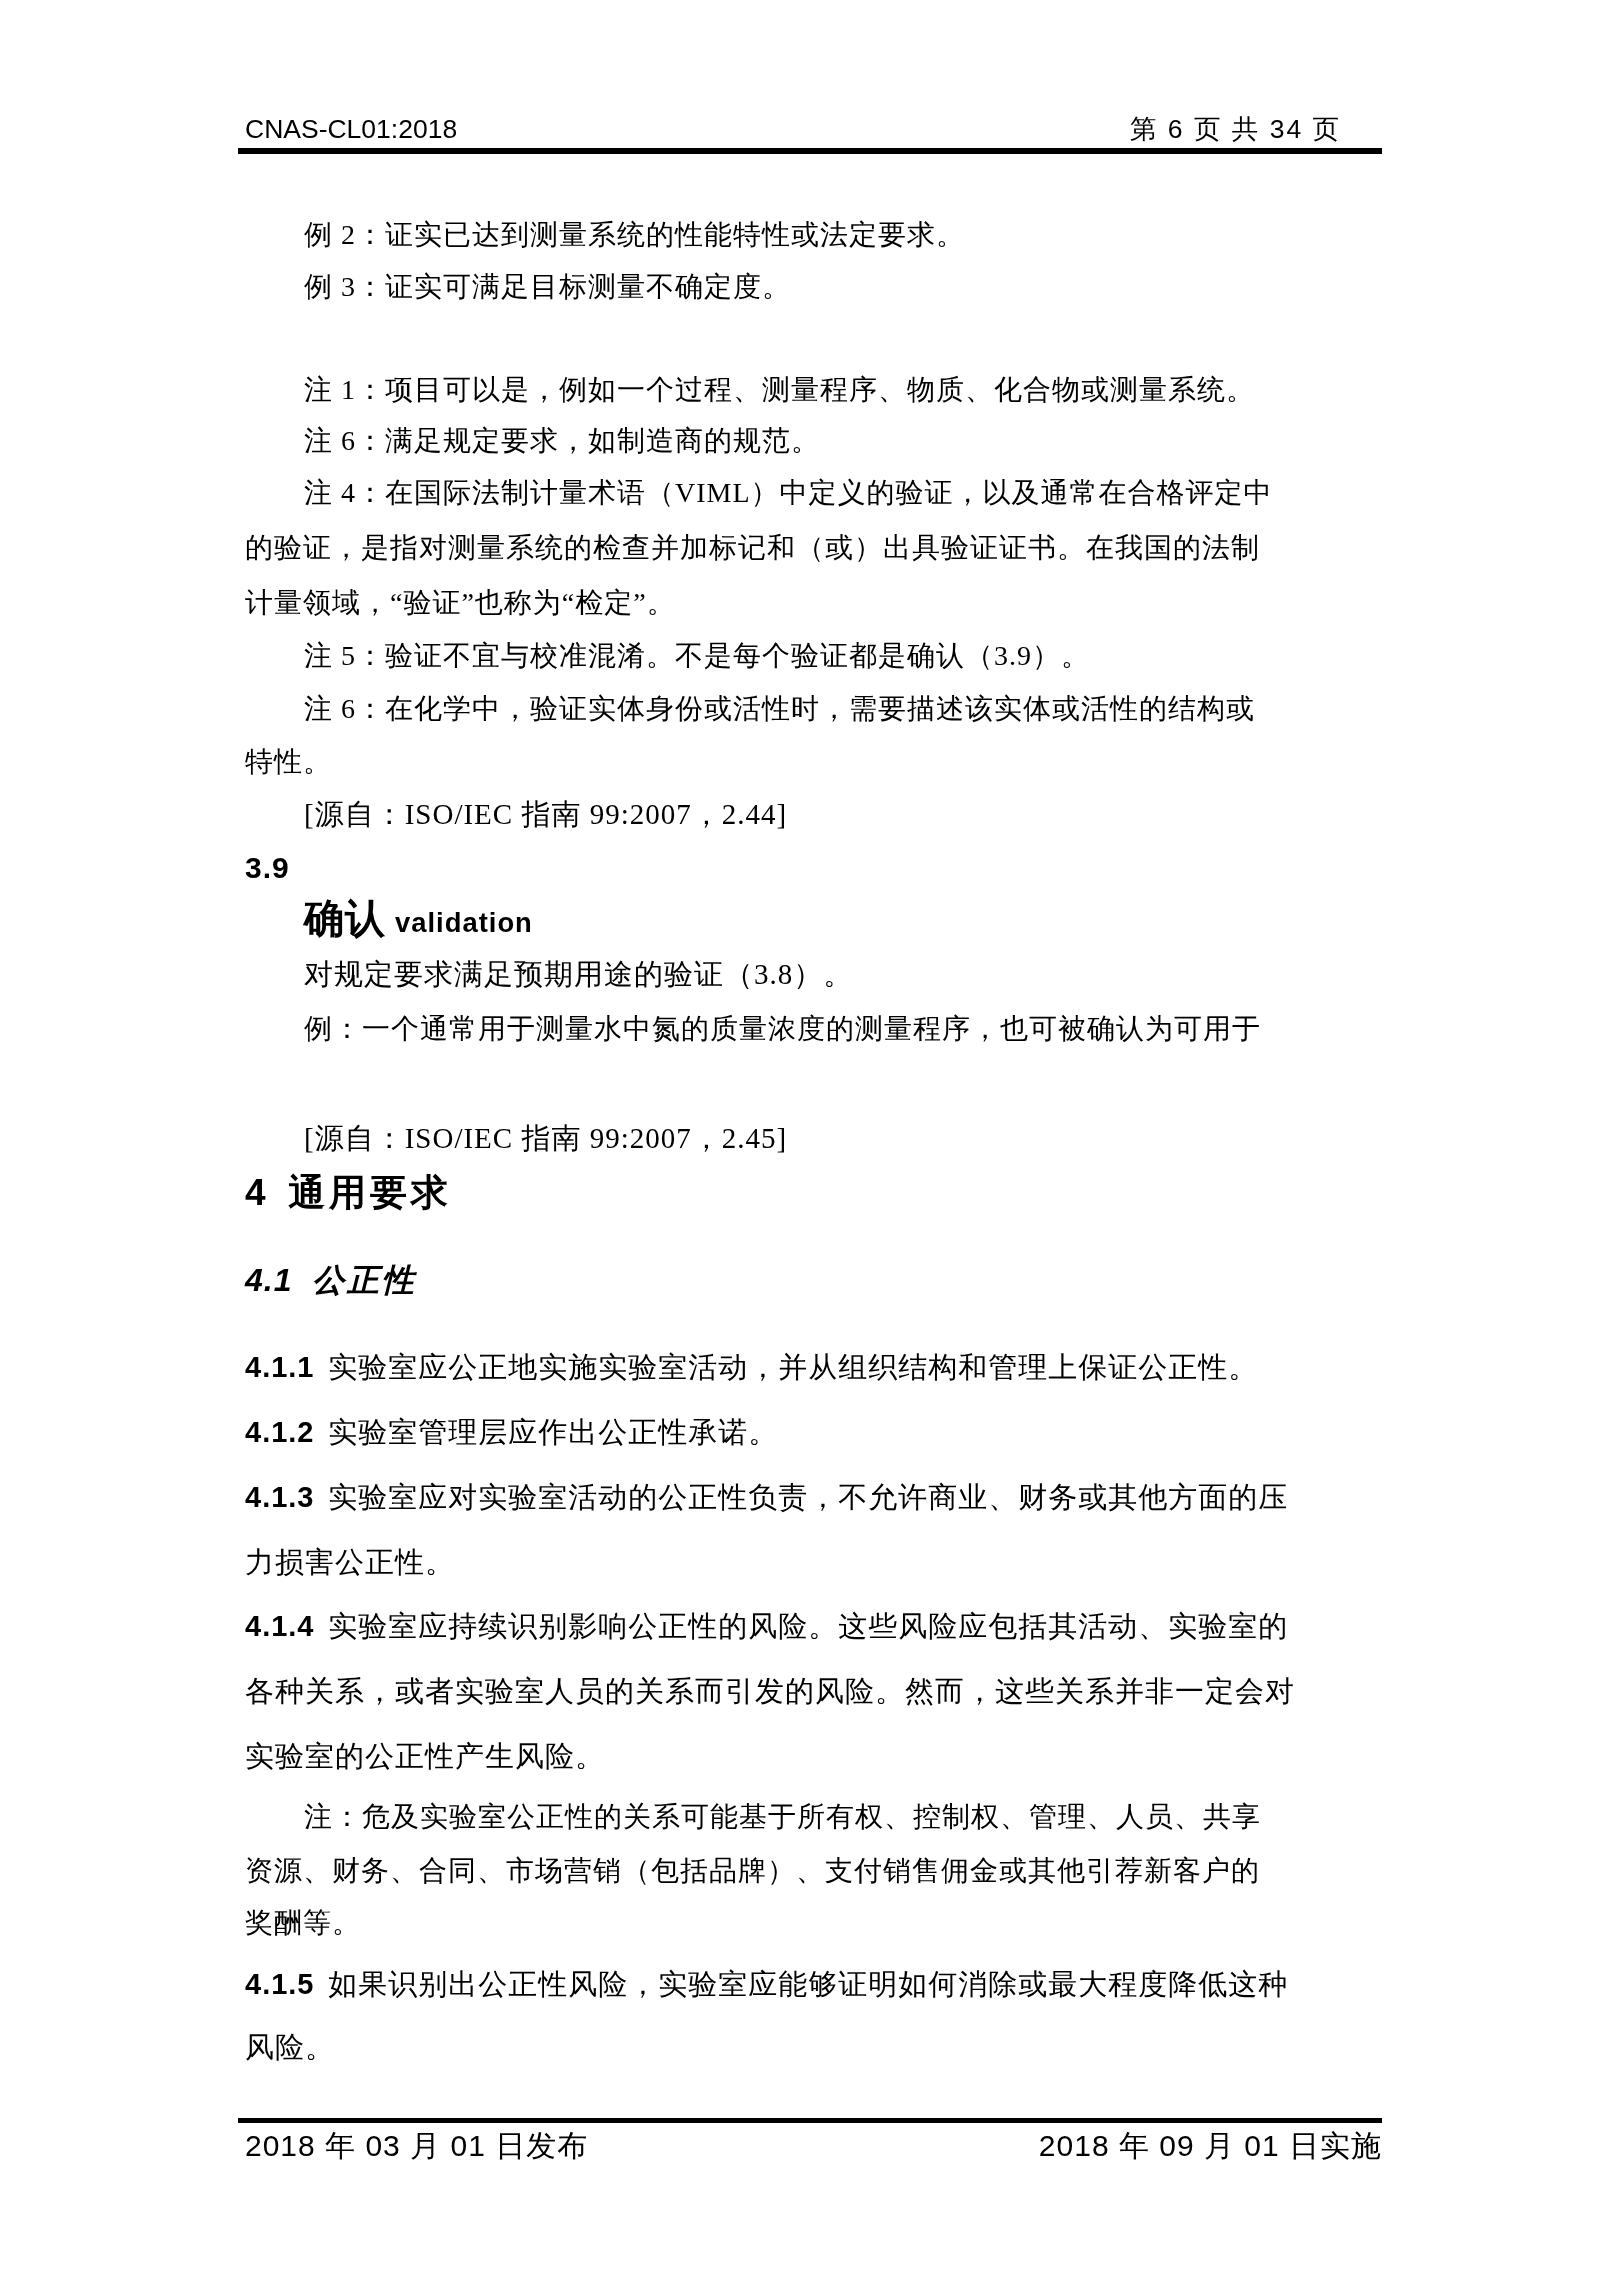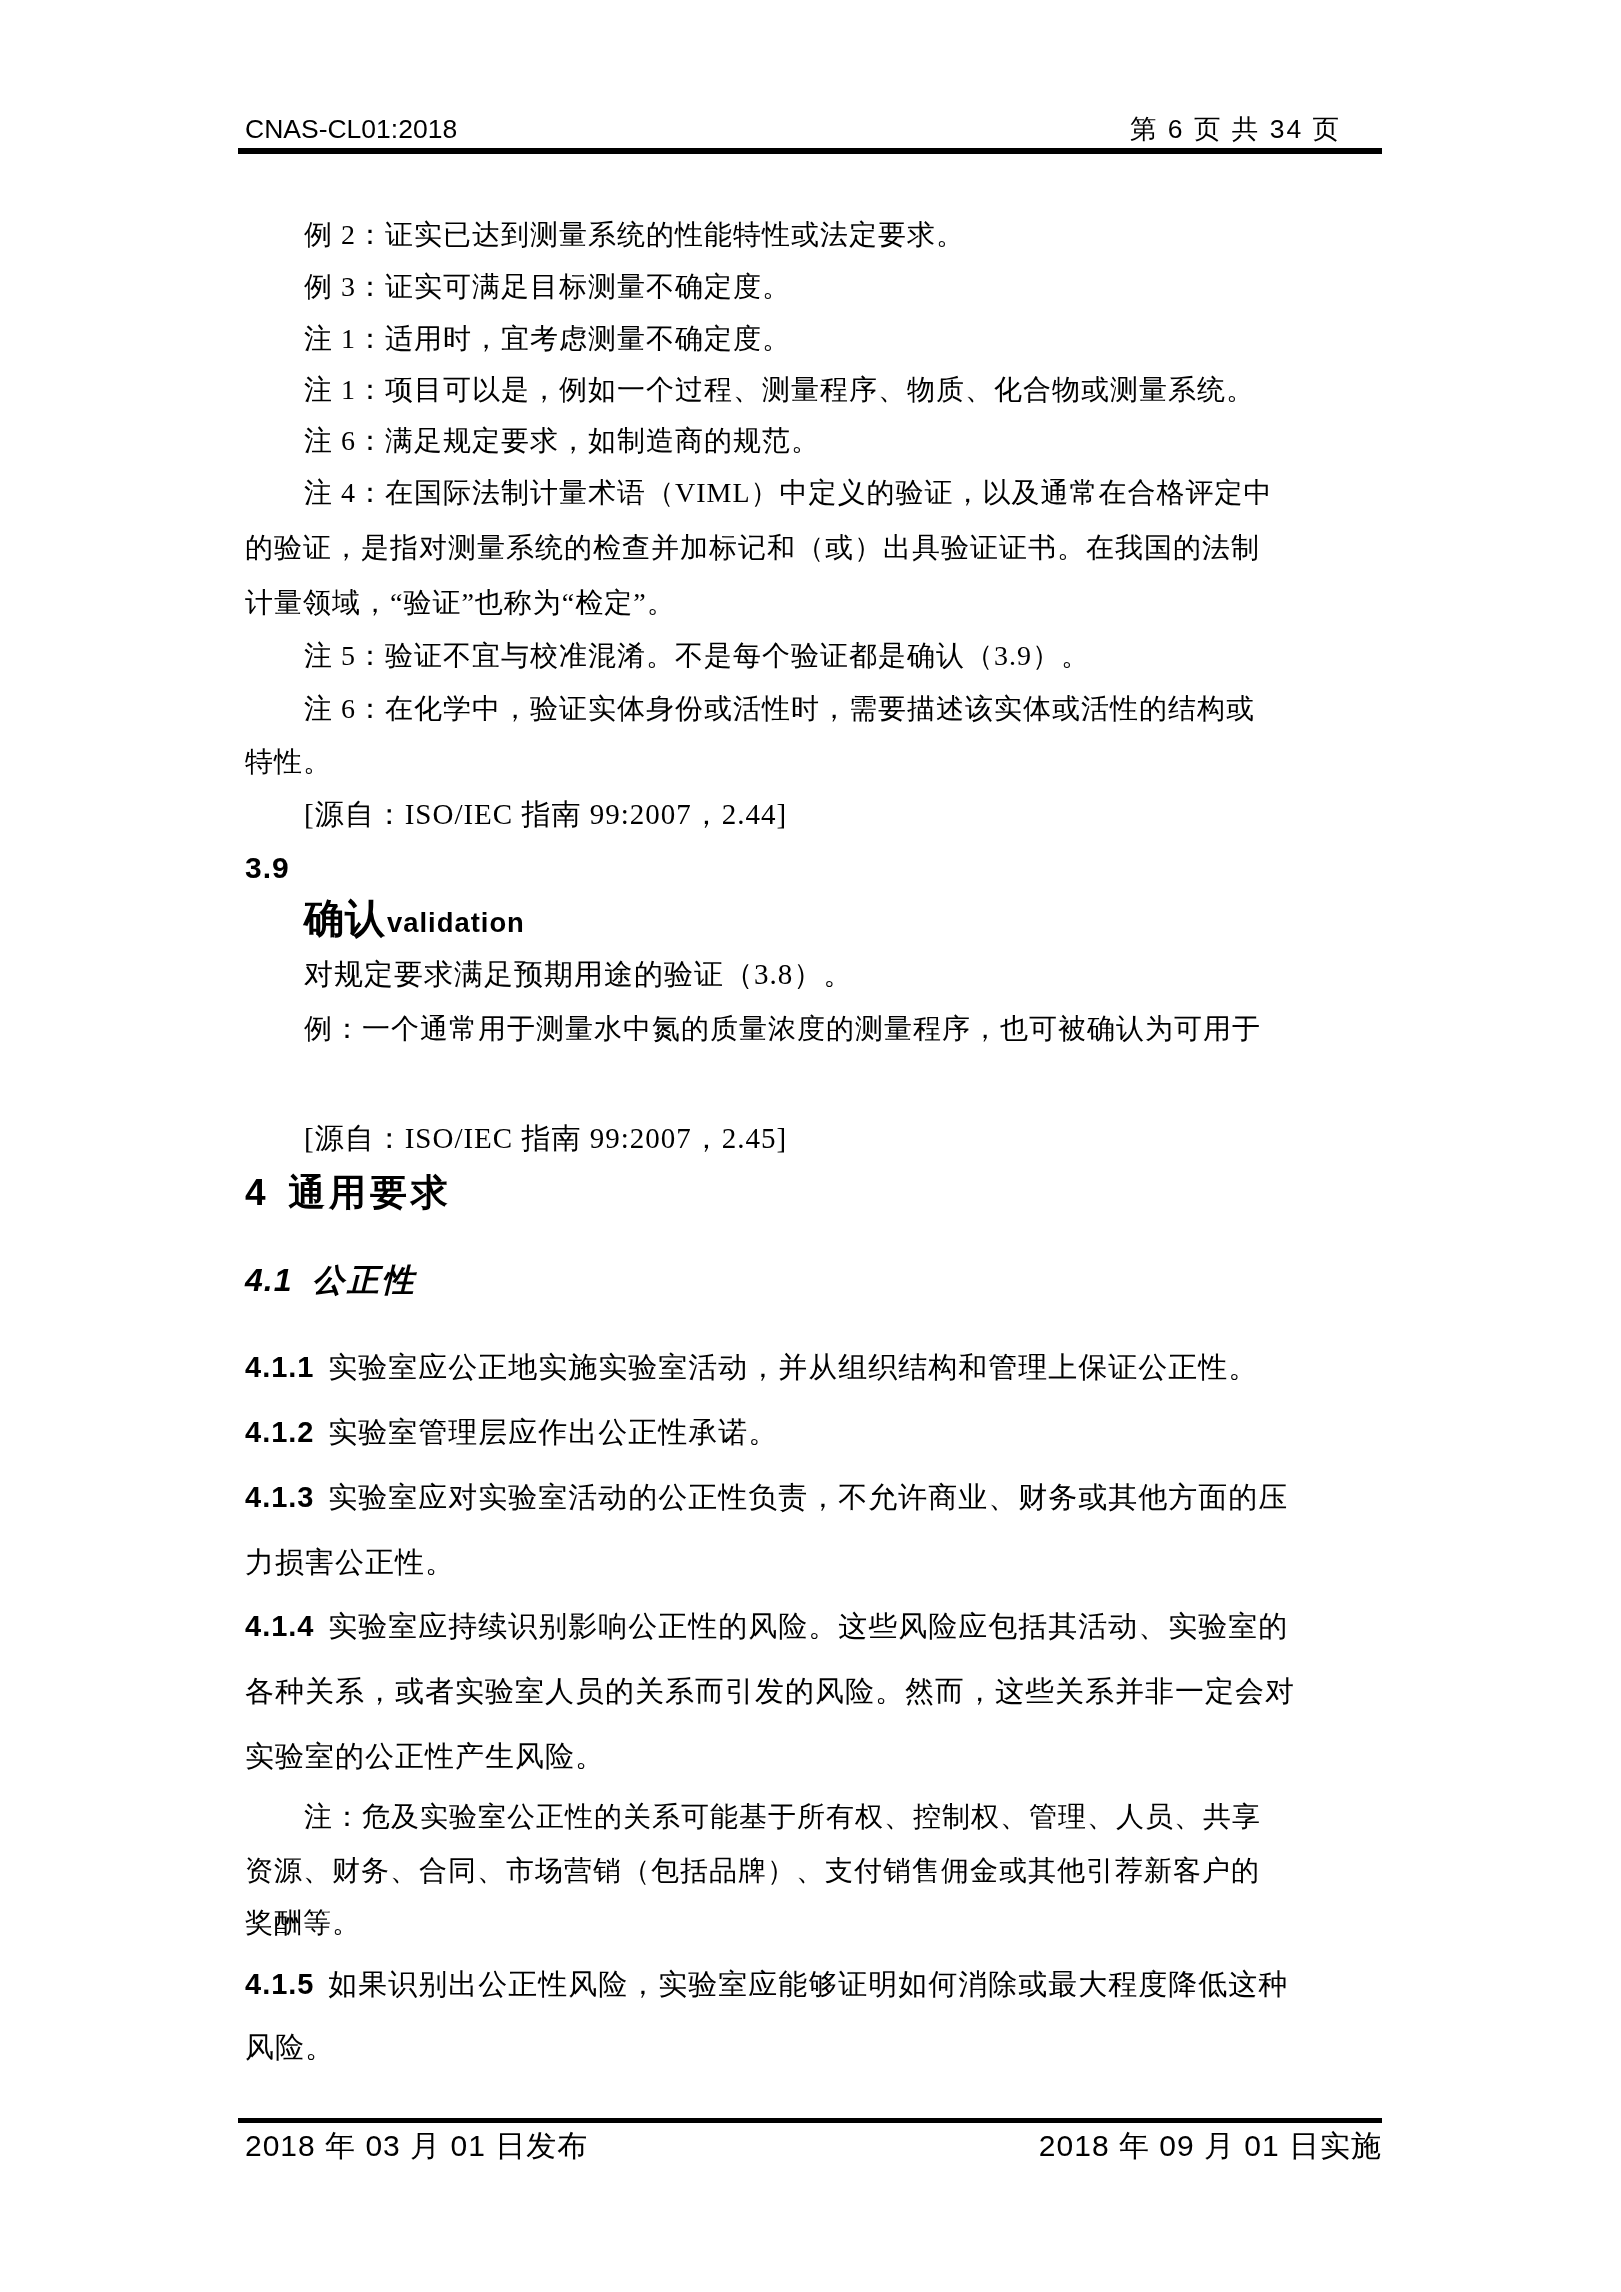--- a/index.html
+++ b/index.html
@@ -45,41 +45,40 @@
     font-family:"Liberation Sans","DejaVu Sans",sans-serif;
     font-weight:bold; margin-right:13.7px;
   }
   .clausehead {
     font-family:"Liberation Sans","DejaVu Sans",sans-serif;
     font-weight:bold; font-size:30px;
   }
   .term-cjk { font-weight:bold; font-size:40px; }
   .term-en {
     font-family:"Liberation Sans","DejaVu Sans",sans-serif;
-    font-weight:bold; font-size:27.4px; margin-left:1px;
+    font-weight:bold; font-size:27.4px; margin-left:9px;
   }
   .h1 { font-weight:bold; font-size:37px; }
   .h1 .num { font-size:37px; margin-right:21.6px; }
   .h1 .htxt { font-family:"Liberation Sans","DejaVu Sans",sans-serif; letter-spacing:3.9px; }
   .h2 { font-weight:bold; font-size:32px;font-style:italic; }
   .h2 .num { font-size:32px; margin-right:19.6px; }
   .h2 .htxt { font-family:"Liberation Sans","DejaVu Sans",sans-serif; letter-spacing:2.9px; }
 </style>
 </head>
 <body>
 
 <div class="page">
 
   <div class="hdr-text" id="doc-code">CNAS-CL01:2018</div>
   <div class="hdr-text" id="page-info">第 6 页 共 34 页</div>
   <div class="rule" id="header-rule"></div>
 
   <div class="ln note ind" style="top:216px">例 2：证实已达到测量系统的性能特性或法定要求。</div>
   <div class="ln note ind" style="top:268px">例 3：证实可满足目标测量不确定度。</div>
-  <div class="ln note ind" style="top:320px">注 1：适用时，宜考虑测量不确定度。</div>
   <div class="ln note ind" style="top:371px">注 1：项目可以是，例如一个过程、测量程序、物质、化合物或测量系统。</div>
   <div class="ln note ind" style="top:422px">注 6：满足规定要求，如制造商的规范。</div>
   <div class="ln note ind" style="top:474px">注 4：在国际法制计量术语（VIML）中定义的验证，以及通常在合格评定中</div>
   <div class="ln note" style="top:584px">计量领域，“验证”也称为“检定”。</div>
   <div class="ln note" style="top:529px">的验证，是指对测量系统的检查并加标记和（或）出具验证证书。在我国的法制</div>
   <div class="ln note ind" style="top:637px">注 5：验证不宜与校准混淆。不是每个验证都是确认（3.9）。</div>
   <div class="ln note ind" style="top:690px">注 6：在化学中，验证实体身份或活性时，需要描述该实体或活性的结构或</div>
   <div class="ln note" style="top:743px">特性。</div>
   <div class="ln ind" style="top:796px">[源自：ISO/IEC 指南 99:2007，2.44]</div>
 

